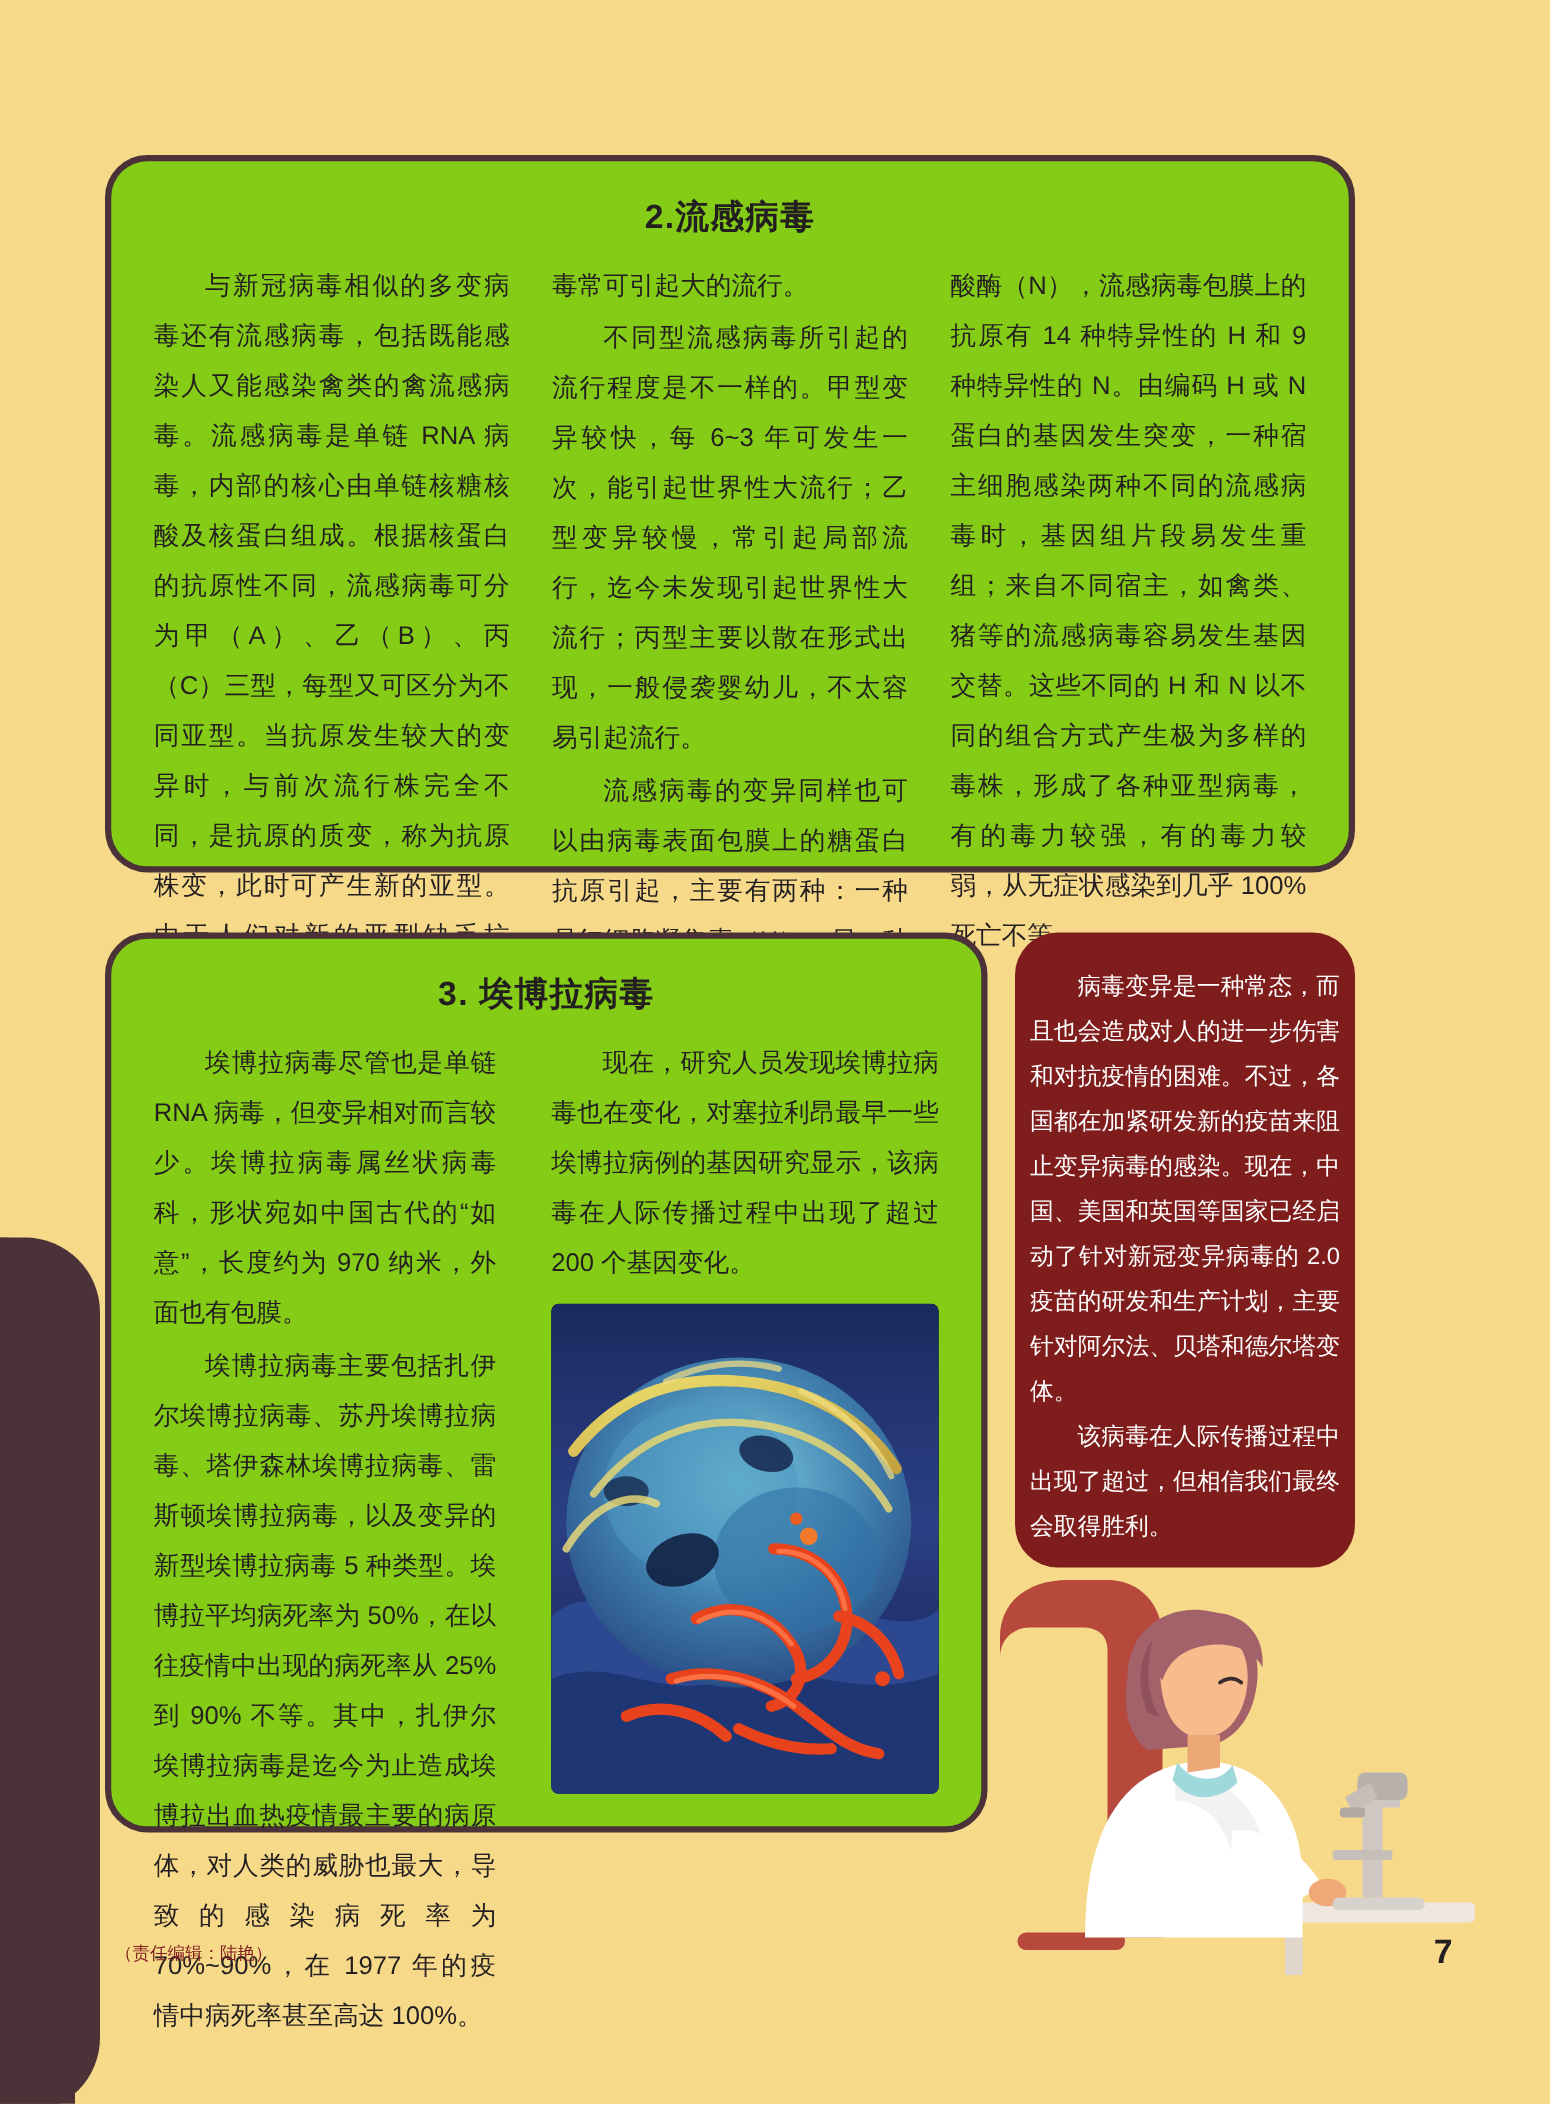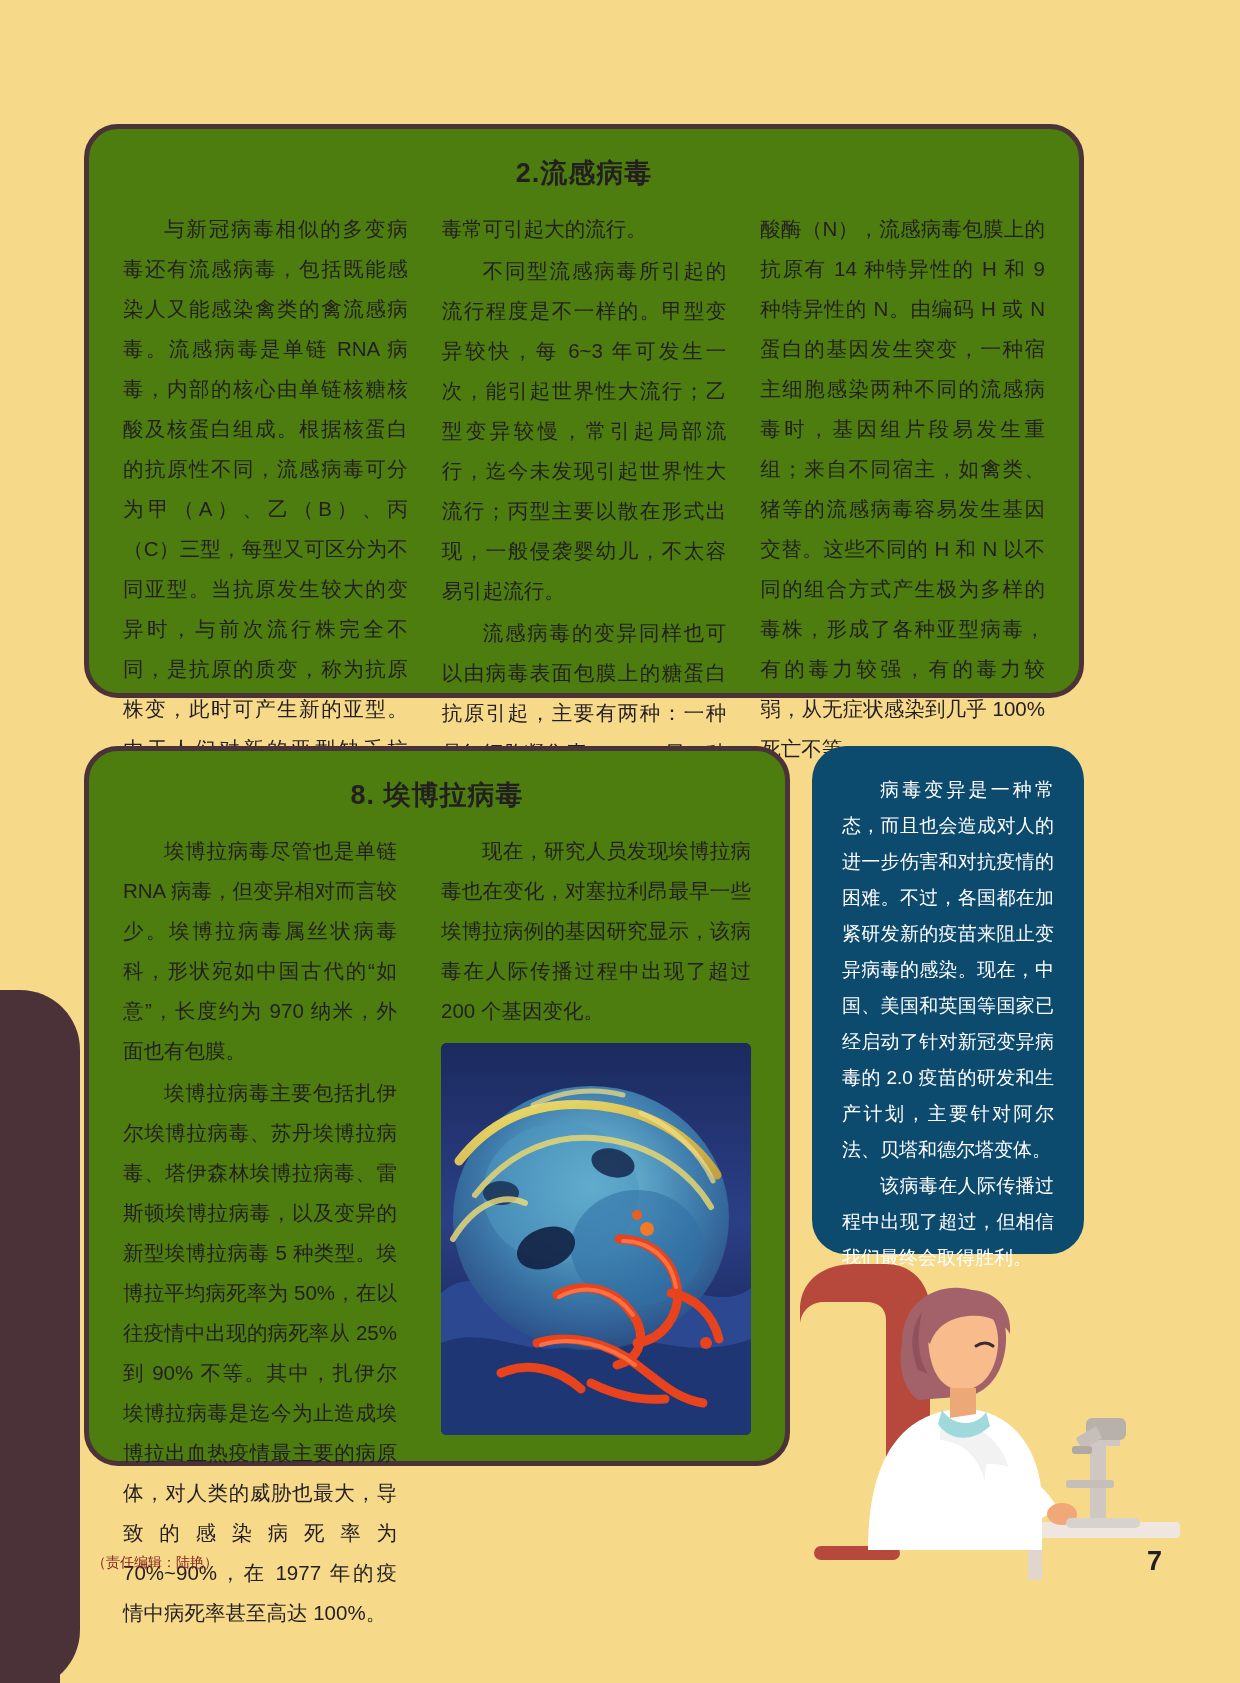--- a/index.html
+++ b/index.html
@@ -31,21 +31,21 @@
     top: 990px;
     width: 60px;
     height: 700px;
     background: #4a3238;
     border-top-right-radius: 60px;
   }
 
   
   .card {
     position: absolute;
-    background: #4d7c0f;
+    background: #84cc16;
     border: 5px solid #4a3238;
     border-radius: 34px;
     box-sizing: border-box;
   }
   #card-flu {
     left: 84px;
     top: 124px;
     width: 1000px;
     height: 574px;
     padding: 26px 34px 20px 34px;
@@ -105,24 +105,24 @@
   }
   .ebola-figure svg { display: block; }
 
   
   #callout {
     position: absolute;
     left: 812px;
     top: 746px;
     width: 272px;
     height: 508px;
-    background: #0c4a6e;
+    background: #7f1d1d;
     border-radius: 34px;
     box-sizing: border-box;
-    padding: 26px 30px;
+    padding: 26px 12px;
   }
   #callout p {
     margin: 0;
     font-size: 19px;
     line-height: 36px;
     color: #ffffff;
     text-align: justify;
     text-align-last: left;
     text-indent: 2em;
   }
@@ -170,21 +170,21 @@
       <p class="body">不同型流感病毒所引起的流行程度是不一样的。甲型变异较快，每 6~3 年可发生一次，能引起世界性大流行；乙型变异较慢，常引起局部流行，迄今未发现引起世界性大流行；丙型主要以散在形式出现，一般侵袭婴幼儿，不太容易引起流行。</p>
       <p class="body">流感病毒的变异同样也可以由病毒表面包膜上的糖蛋白抗原引起，主要有两种：一种是红细胞凝集素（H），另一种为神经氨</p>
     </div>
     <div class="col">
       <p class="body noindent">酸酶（N），流感病毒包膜上的抗原有 14 种特异性的 H 和 9 种特异性的 N。由编码 H 或 N 蛋白的基因发生突变，一种宿主细胞感染两种不同的流感病毒时，基因组片段易发生重组；来自不同宿主，如禽类、猪等的流感病毒容易发生基因交替。这些不同的 H 和 N 以不同的组合方式产生极为多样的毒株，形成了各种亚型病毒，有的毒力较强，有的毒力较弱，从无症状感染到几乎 100% 死亡不等。</p>
     </div>
   </div>
 </section>
 
 <section class="card" id="card-ebola">
-  <div class="card-title">8. 埃博拉病毒</div>
+  <div class="card-title">3. 埃博拉病毒</div>
   <div class="cols2">
     <div class="col">
       <p class="body">埃博拉病毒尽管也是单链 RNA 病毒，但变异相对而言较少。埃博拉病毒属丝状病毒科，形状宛如中国古代的“如意”，长度约为 970 纳米，外面也有包膜。</p>
       <p class="body">埃博拉病毒主要包括扎伊尔埃博拉病毒、苏丹埃博拉病毒、塔伊森林埃博拉病毒、雷斯顿埃博拉病毒，以及变异的新型埃博拉病毒 5 种类型。埃博拉平均病死率为 50%，在以往疫情中出现的病死率从 25% 到 90% 不等。其中，扎伊尔埃博拉病毒是迄今为止造成埃博拉出血热疫情最主要的病原体，对人类的威胁也最大，导致的感染病死率为 70%~90%，在 1977 年的疫情中病死率甚至高达 100%。</p>
     </div>
     <div class="col">
       <p class="body">现在，研究人员发现埃博拉病毒也在变化，对塞拉利昂最早一些埃博拉病例的基因研究显示，该病毒在人际传播过程中出现了超过 200 个基因变化。</p>
       <figure class="ebola-figure" style="margin:12px 0 0 0;">
         <svg width="310" height="392" viewBox="0 0 310 392" xmlns="http://www.w3.org/2000/svg">
           <defs>

